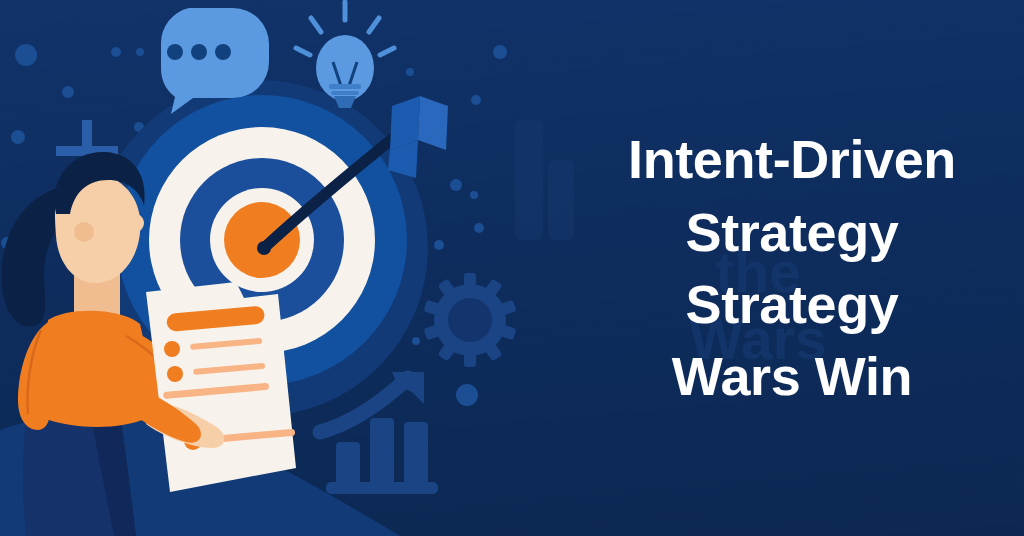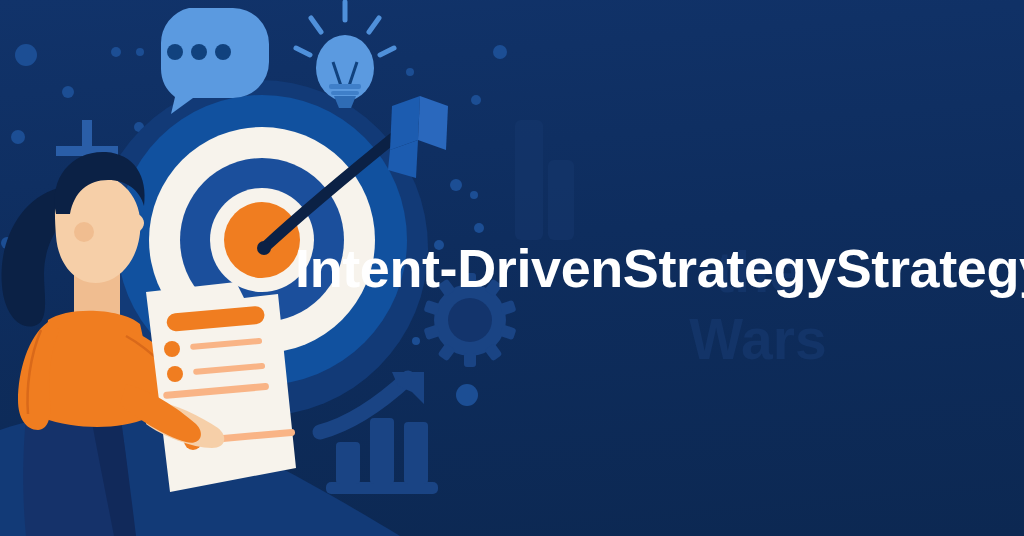--- a/index.html
+++ b/index.html
@@ -14,21 +14,21 @@
   
   .bg-sheen{
     position:absolute;inset:0;
     background:linear-gradient(175deg,#11336a 0%,#0e2d5e 45%,#0c2852 100%);
   }
   .art{position:absolute;left:0;top:0;width:1024px;height:536px;}
   
   .headline{
     position:absolute;
     left:560px;top:0;width:464px;height:536px;
-    display:flex;flex-direction:row;
+    display:flex;flex-direction:column;
     align-items:center;justify-content:center;
     text-align:center;
     z-index:7;
   }
   .headline .line{
     color:#ffffff;
     font-weight:700;
     font-size:54px;
     line-height:1.34;
     letter-spacing:-0.4px;

